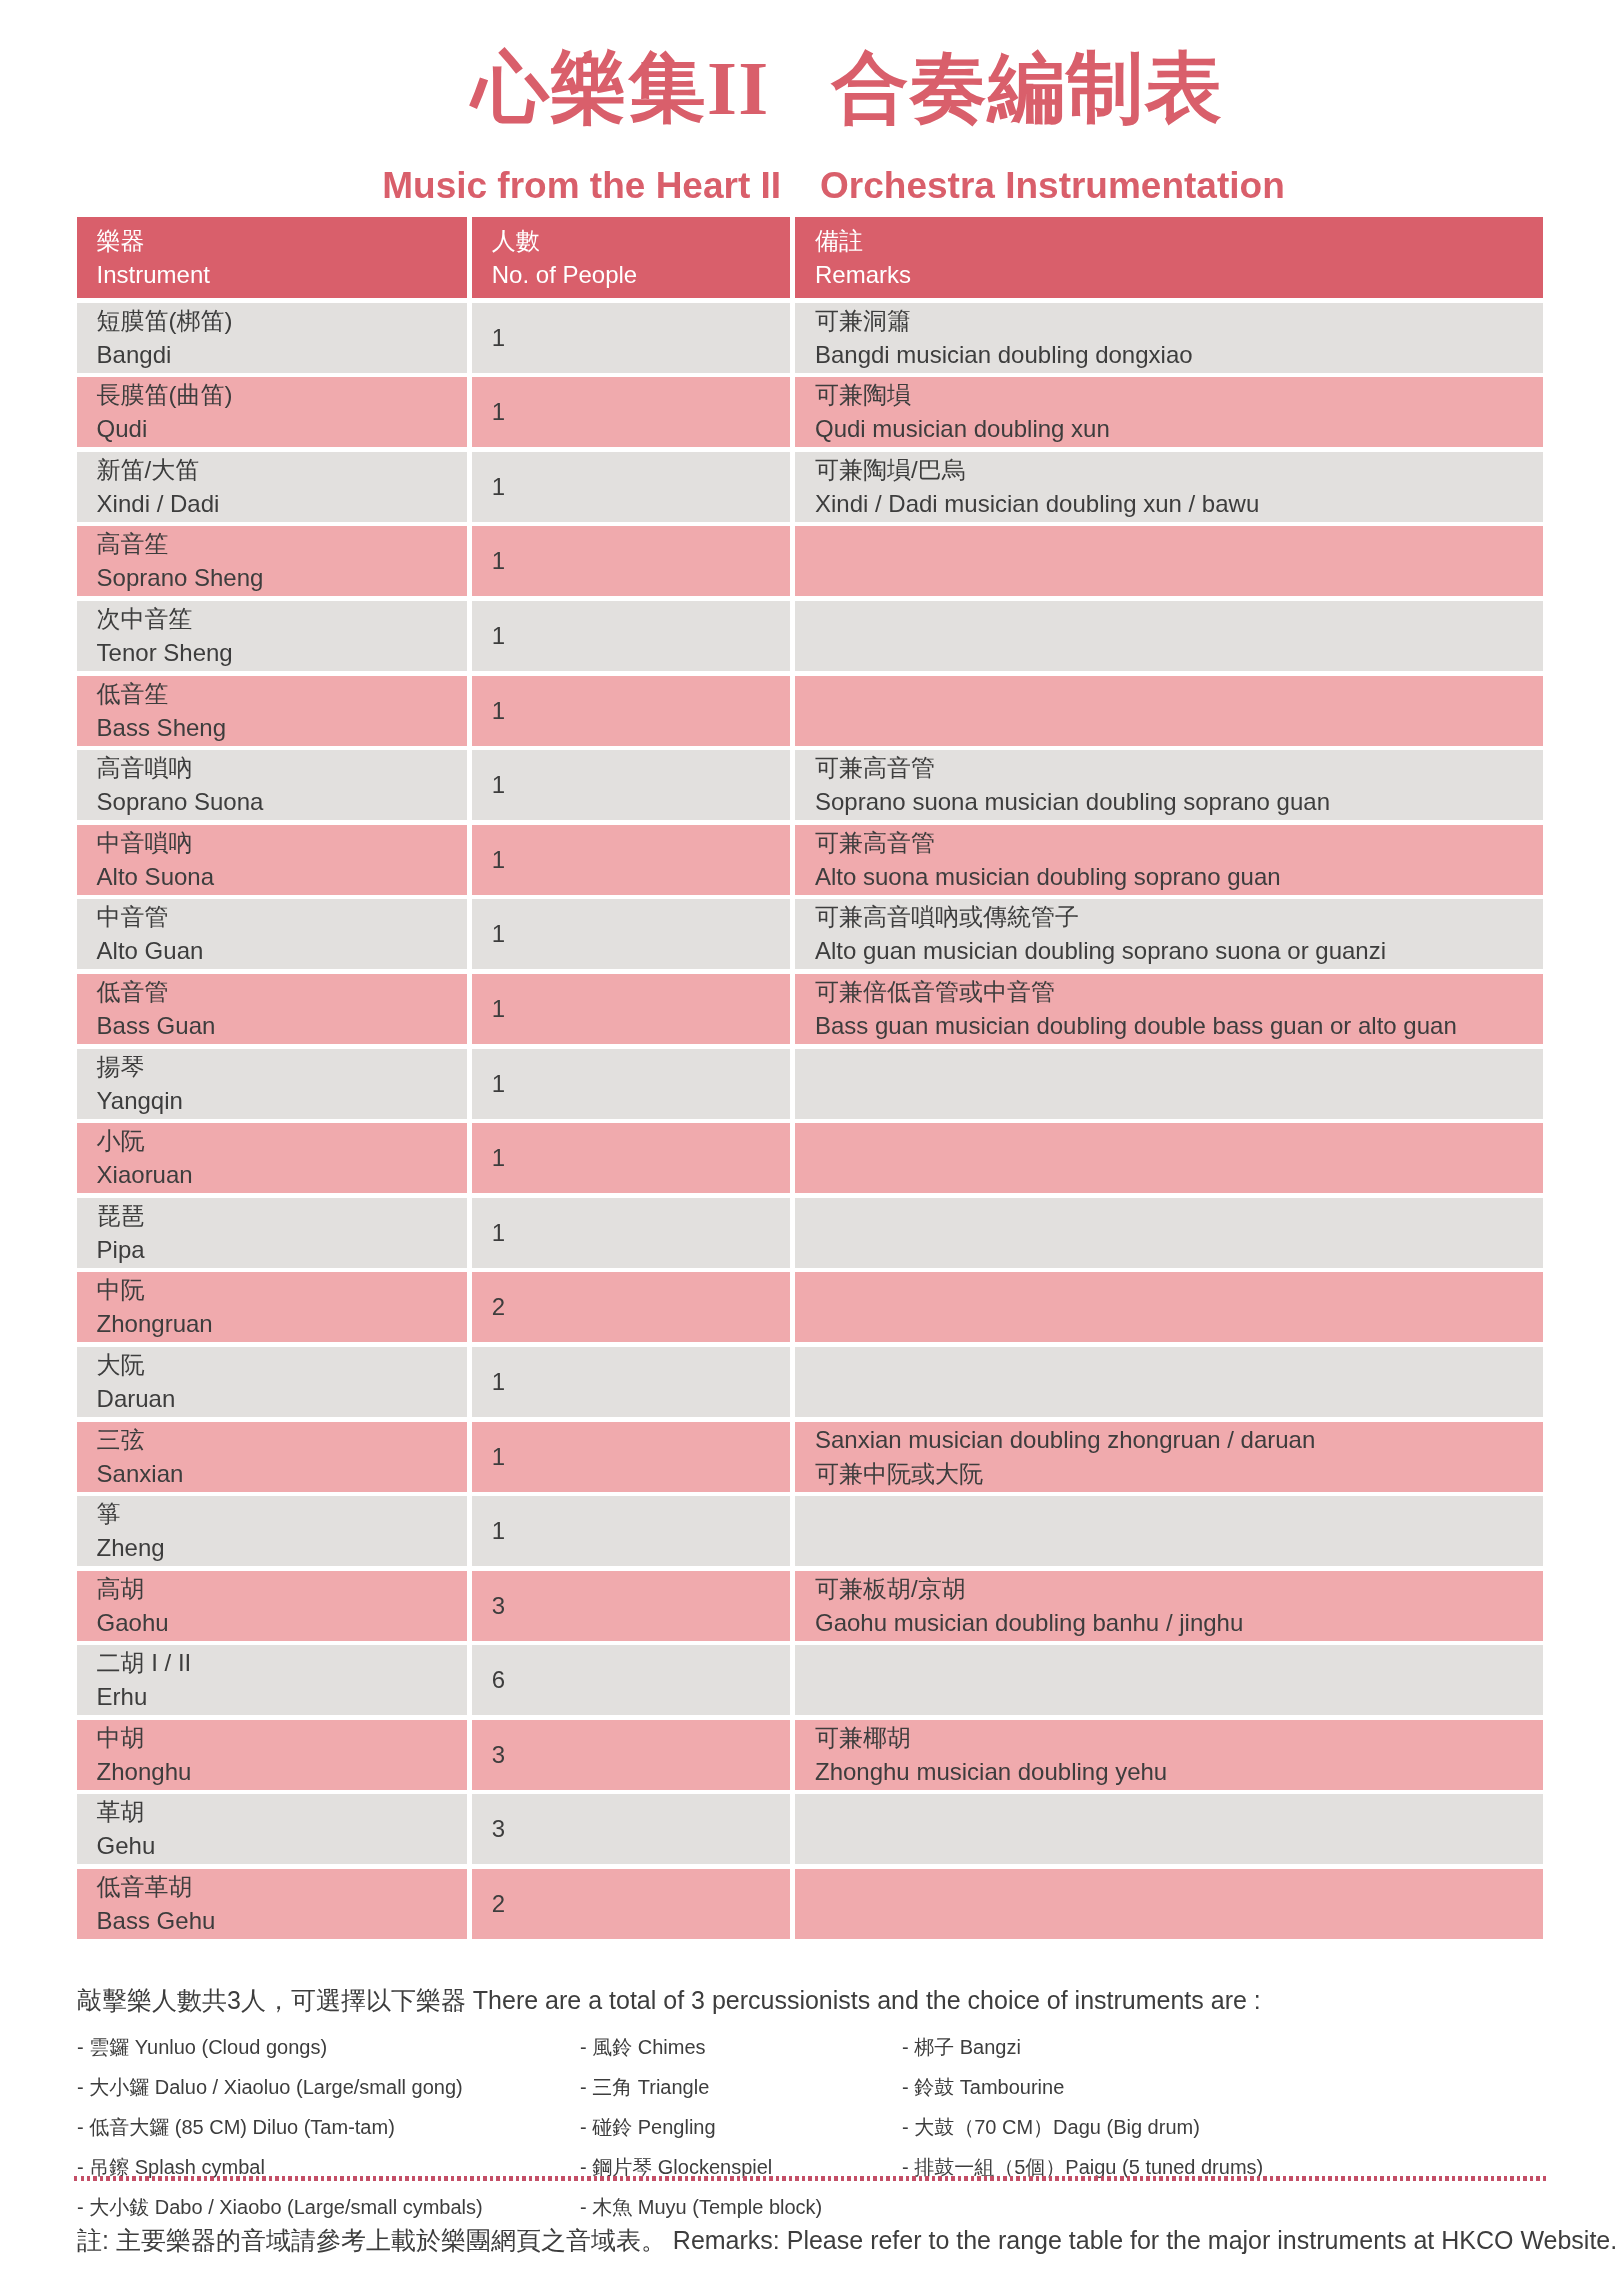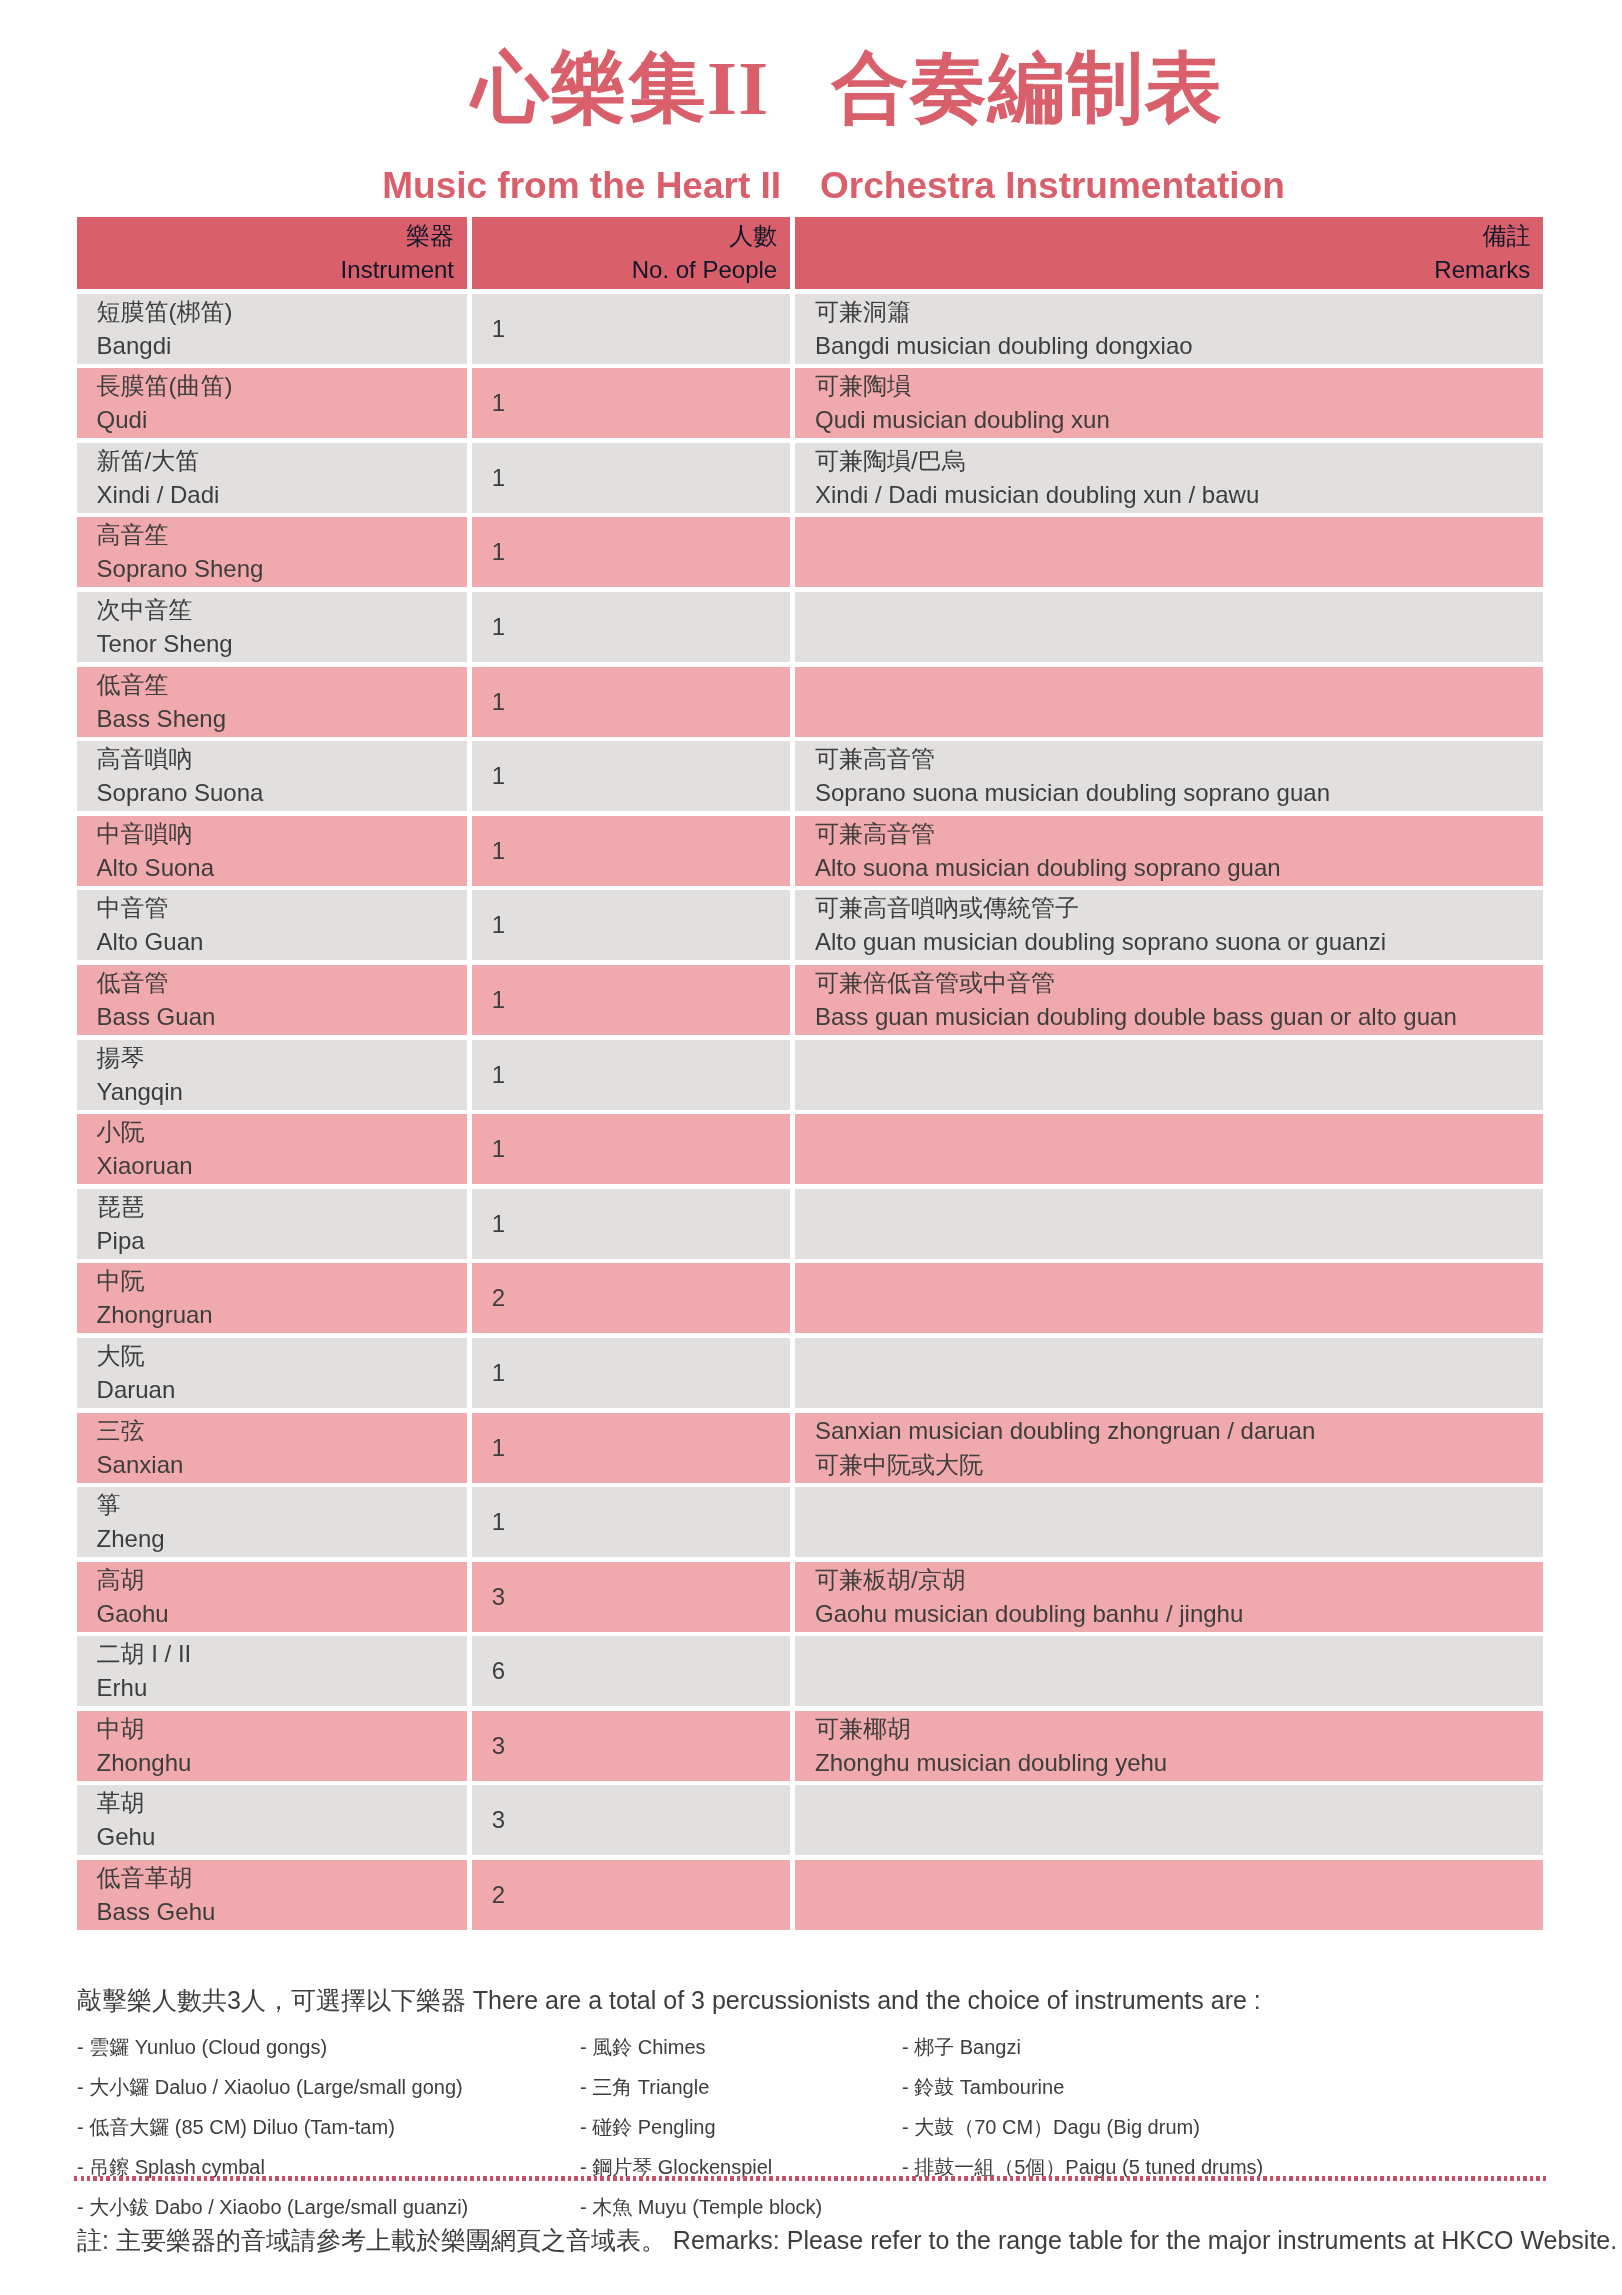--- a/index.html
+++ b/index.html
@@ -37,23 +37,22 @@
     column-gap:5.2px;row-gap:4.6px;
   }
   .cell{
     box-sizing:border-box;
     padding-left:19.6px;padding-right:13px;
     display:flex;flex-direction:column;justify-content:center;
     color:var(--ink);
     font-size:24px;line-height:34px;
   }
   .cell.head{
-    height:72px;background:var(--accent);color:#0f172a;
+    height:81px;background:var(--accent);color:#ffffff;
     justify-content:center;
-    text-align:right;
   }
   .cell.body{height:70px;}
   .cell.gray{background:var(--row-gray);}
   .cell.pink{background:var(--row-pink);}
   .cell .line{white-space:nowrap;}
   
   .perc-intro{
     position:absolute;left:77px;top:1984px;
     font-size:25px;color:var(--ink);white-space:nowrap;
   }
@@ -303,21 +302,21 @@
   </div>
 
 <div class="perc-intro">敲擊樂人數共3人，可選擇以下樂器 There are a total of 3 percussionists and the choice of instruments are :</div>
 
 <div class="perc-list">
   <div class="perc-col c0">
       <div class="perc-item">- 雲鑼 Yunluo (Cloud gongs)</div>
       <div class="perc-item">- 大小鑼 Daluo / Xiaoluo (Large/small gong)</div>
       <div class="perc-item">- 低音大鑼 (85 CM) Diluo (Tam-tam)</div>
       <div class="perc-item">- 吊鑔 Splash cymbal</div>
-      <div class="perc-item">- 大小鈸 Dabo / Xiaobo (Large/small guanzi)</div>
+      <div class="perc-item">- 大小鈸 Dabo / Xiaobo (Large/small cymbals)</div>
     </div>
   <div class="perc-col c1">
       <div class="perc-item">- 風鈴 Chimes</div>
       <div class="perc-item">- 三角 Triangle</div>
       <div class="perc-item">- 碰鈴 Pengling</div>
       <div class="perc-item">- 鋼片琴 Glockenspiel</div>
       <div class="perc-item">- 木魚 Muyu (Temple block)</div>
     </div>
   <div class="perc-col c2">
       <div class="perc-item">- 梆子 Bangzi</div>

